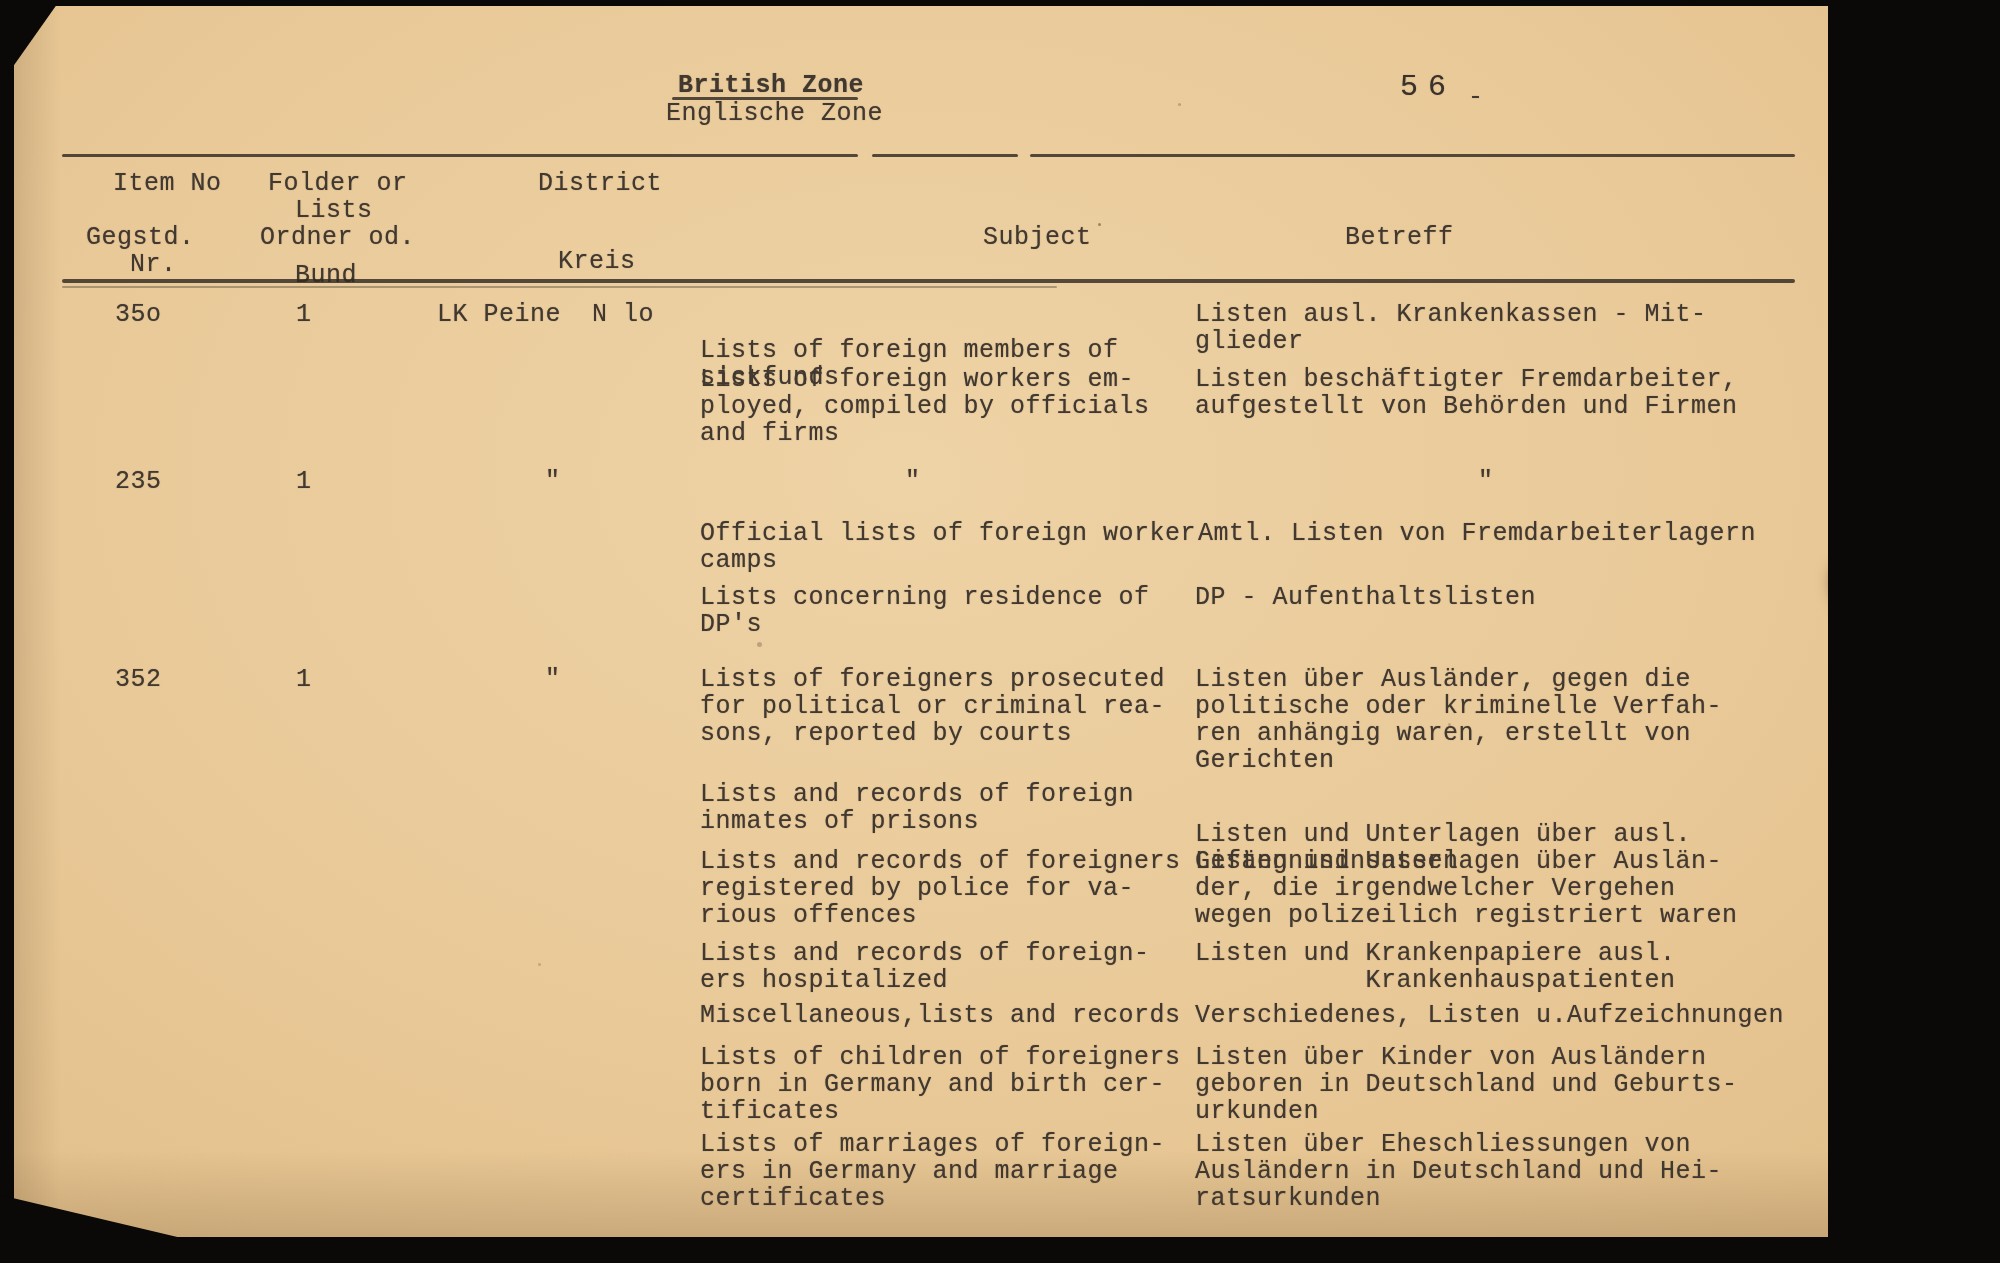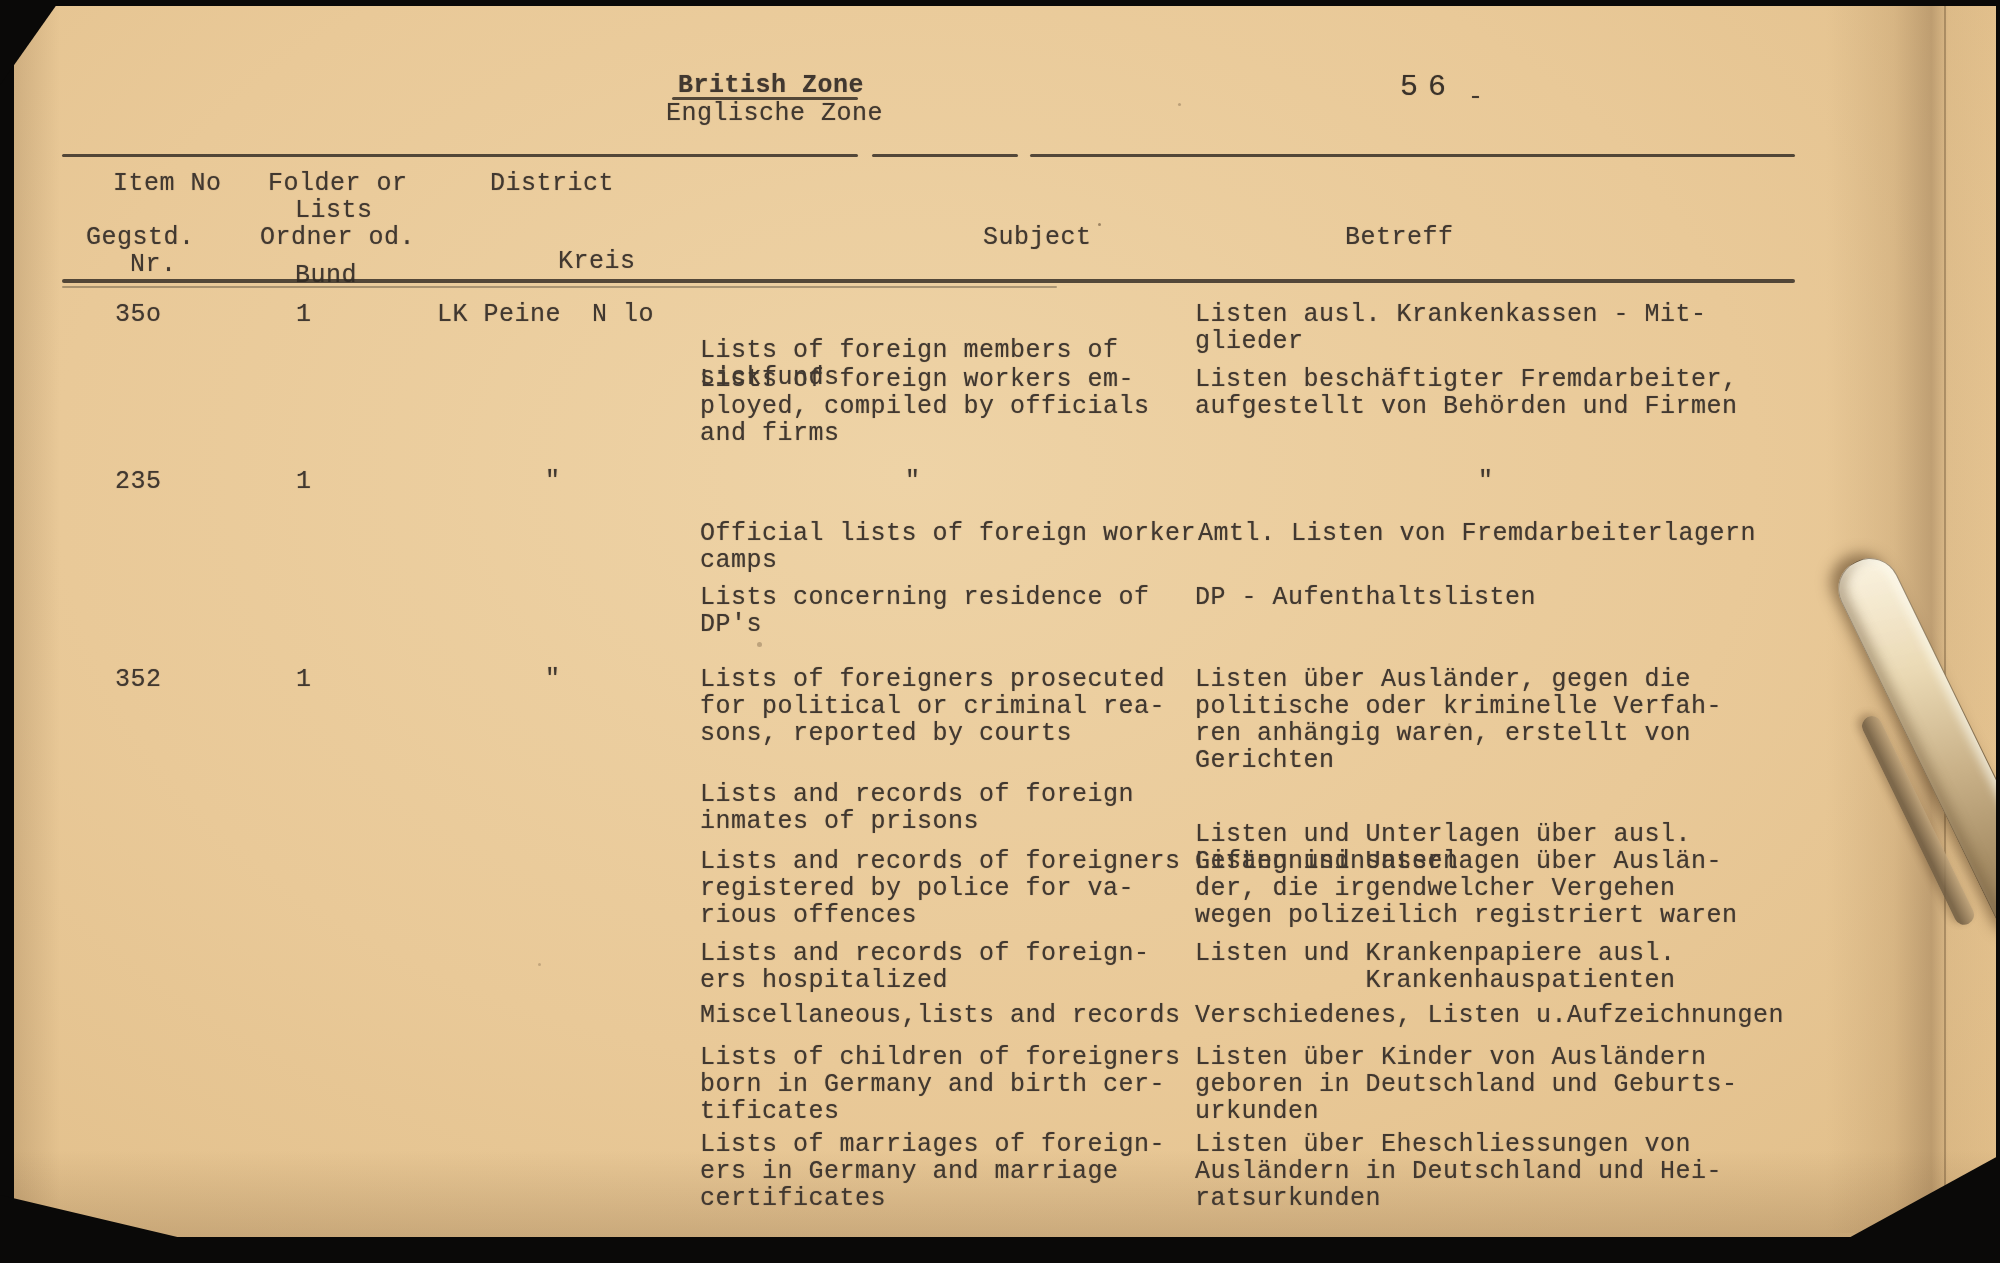--- a/index.html
+++ b/index.html
@@ -1,16 +1,16 @@
 <!DOCTYPE html>
 <html><head>
 <meta charset="utf-8">
 <style>
   html,body{margin:0;padding:0;background:#0a0908;}
-  .stage{position:relative;width:2000px;height:1263px;background:#0a0908;overflow:hidden;
+  .stage{position:relative;width:1828px;height:1263px;background:#0a0908;overflow:hidden;
          font-family:"Liberation Mono","DejaVu Sans Mono",monospace;}
   .paper{position:absolute;left:14px;top:5px;width:1982px;height:1233px;
          background:radial-gradient(ellipse at 45% 38%, #eed3a6 0%, #e9c998 55%, #e1be89 100%);}
   .shade-right{position:absolute;left:1826px;top:0;width:170px;height:1233px;
          background:linear-gradient(90deg, rgba(139,103,60,0) 0%, rgba(139,103,60,0.16) 40%,
                     rgba(100,70,40,0.30) 62%, rgba(150,112,66,0.10) 72%, rgba(190,150,95,0.06) 100%);}
   .edge-line{position:absolute;left:1944px;top:0;width:2px;height:1233px;background:rgba(90,65,40,.35);}
   .shade-bottom{position:absolute;left:0;top:1150px;width:2000px;height:88px;
          background:linear-gradient(180deg, rgba(100,70,40,0) 0%, rgba(100,70,40,0.22) 100%);}
   .shade-left{position:absolute;left:14px;top:0;width:46px;height:1233px;
@@ -53,21 +53,21 @@
   <div class="tw" style="left:666px;top:100px;">Englische Zone</div>
   <div class="tw pagenum" style="left:1400px;top:74px;">56</div>
   <div class="tw" style="left:1468px;top:84px;">-</div>
 
   <div class="rule" style="left:62px;top:154px;width:796px;"></div>
   <div class="rule" style="left:872px;top:154px;width:146px;"></div>
   <div class="rule" style="left:1030px;top:154px;width:765px;"></div>
 
   <div class="tw" style="left:113px;top:170px;">Item No</div>
   <div class="tw" style="left:268px;top:170px;">Folder or</div>
-  <div class="tw" style="left:490px;top:170px;">District</div>
+  <div class="tw" style="left:538px;top:170px;">District</div>
   <div class="tw" style="left:295px;top:197px;">Lists</div>
   <div class="tw" style="left:86px;top:224px;">Gegstd.</div>
   <div class="tw" style="left:260px;top:224px;">Ordner od.</div>
   <div class="tw" style="left:558px;top:224px;margin-top:24px;">Kreis</div>
   <div class="tw" style="left:983px;top:224px;">Subject</div>
   <div class="tw" style="left:1345px;top:224px;">Betreff</div>
   <div class="tw" style="left:130px;top:251px;">Nr.</div>
   <div class="tw" style="left:295px;top:262px;">Bund</div>
 
   <div class="rule" style="left:62px;top:279px;width:1733px;height:4px;"></div>

